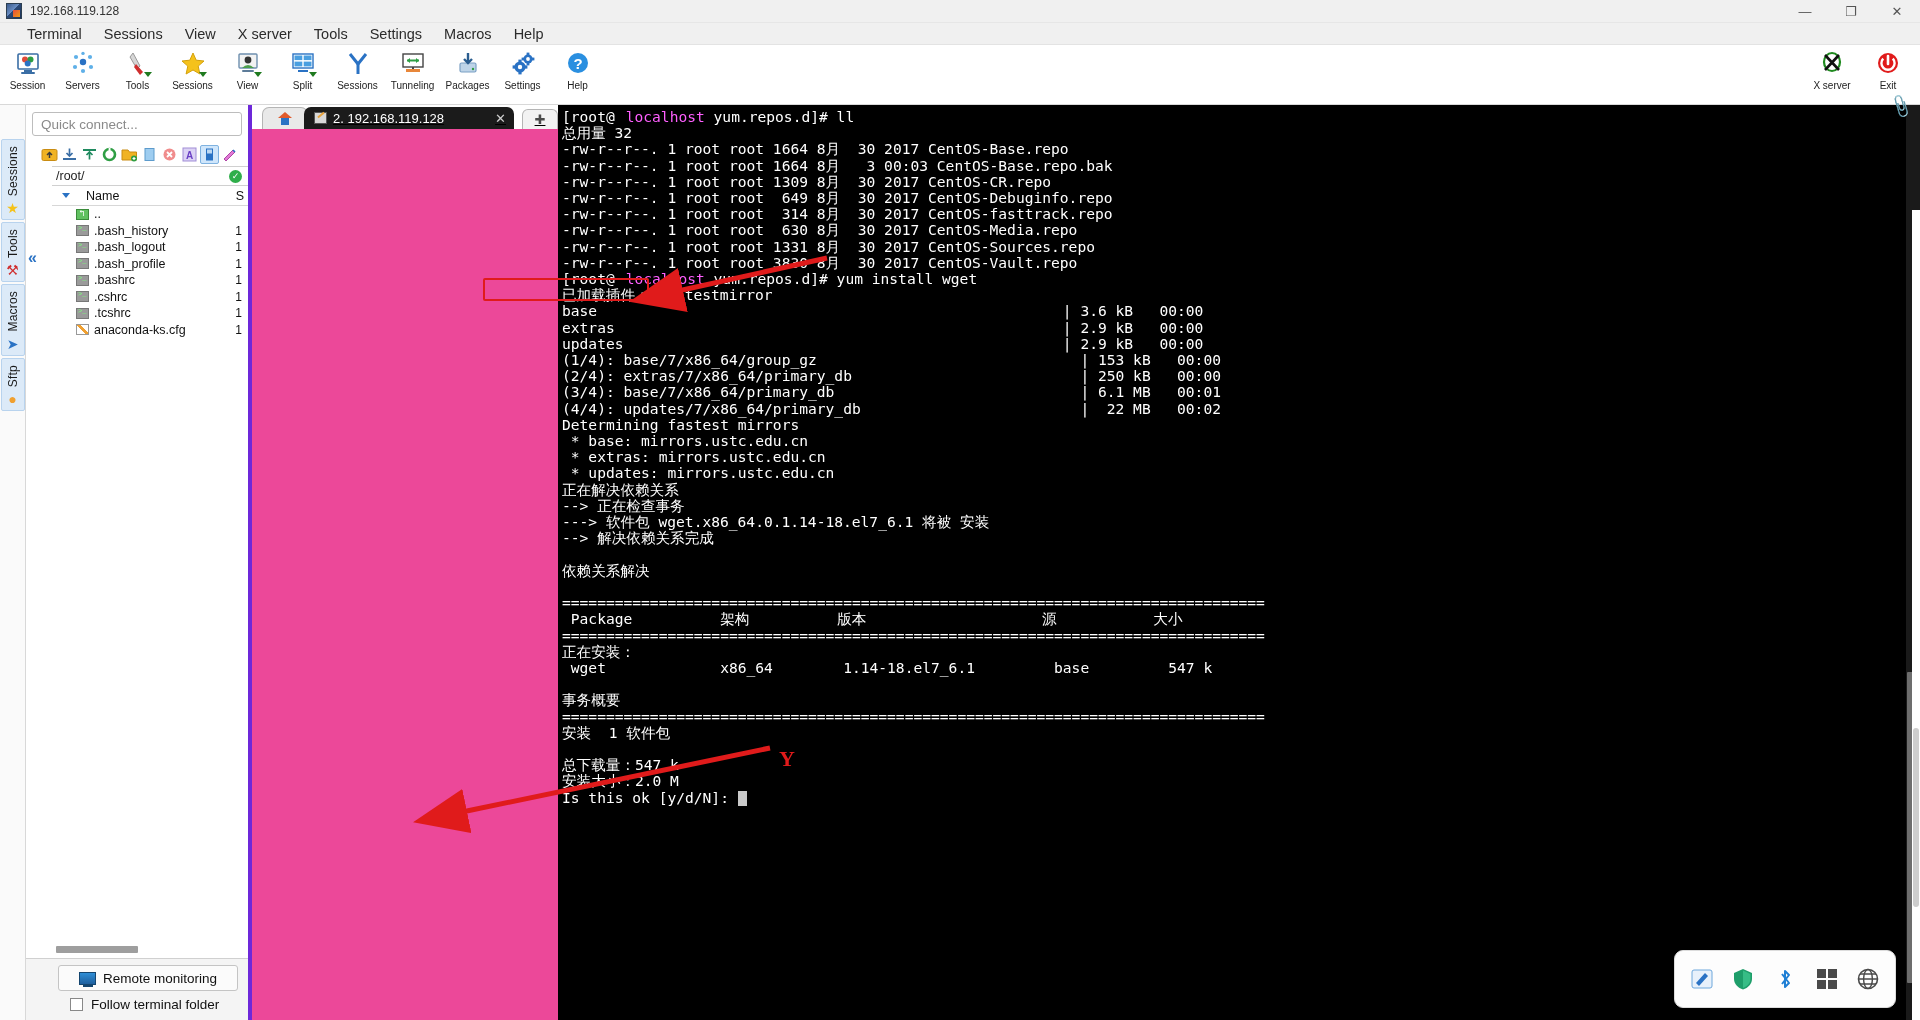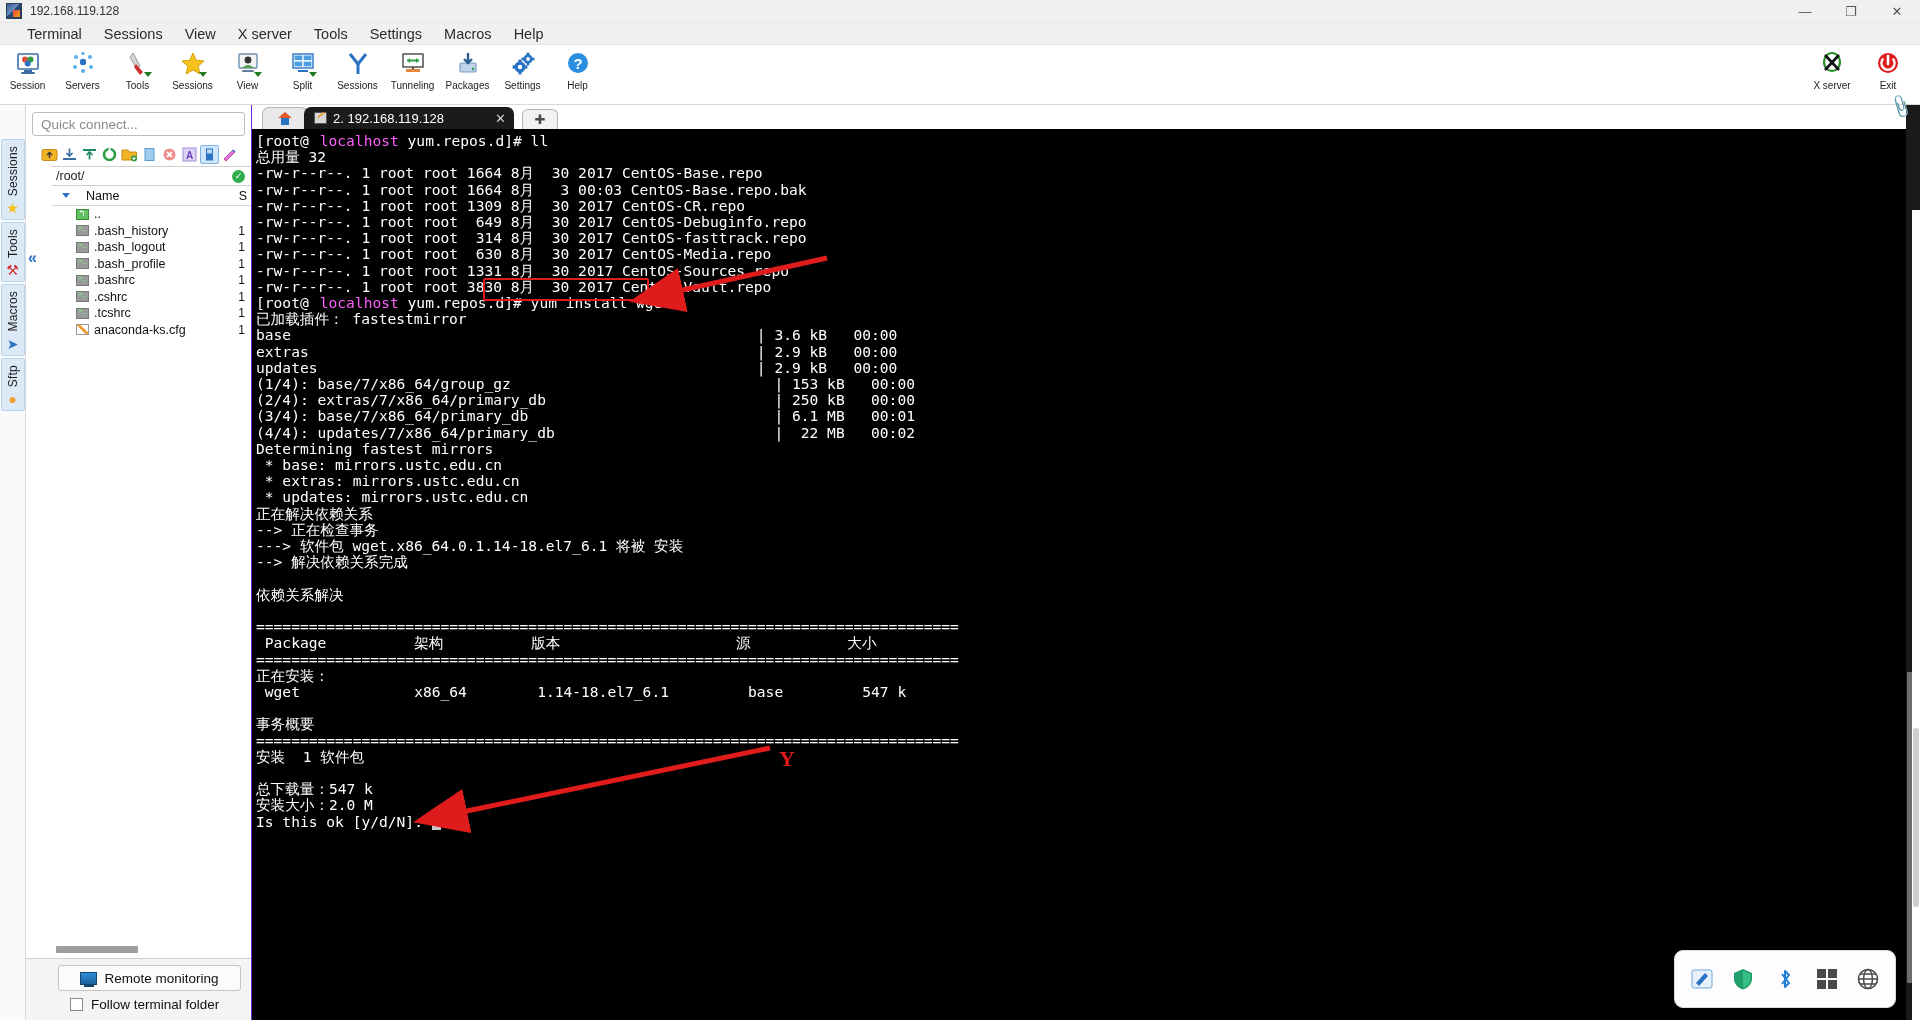--- a/index.html
+++ b/index.html
@@ -79,21 +79,21 @@
   .vtab {
     width:24px; margin-bottom:2px; background:#dceaf8; border:1px solid #b8d3ee;
     display:flex; flex-direction:column; align-items:center; padding:6px 0 4px 0;
     border-radius:2px;
   }
   .vtab-label { writing-mode:vertical-rl; transform:rotate(180deg); font-size:12px; color:#1a1a1a; letter-spacing:0.2px;}
   .vtab-ico { margin-top:5px; font-size:14px; line-height:1; }
 
   
   .sidebar {
-    width:226px; background:#ffffff; border-right:1px solid #6d28d9;
+    width:226px; background:#ffffff; border-right:4px solid #6d28d9;
     display:flex; flex-direction:column; position:relative;
   }
   .quick-connect {
     margin:7px 6px 6px 6px; height:24px; border:1px solid #bdbdbd; border-radius:3px;
     display:flex; align-items:center; padding:0 8px; color:#8a8a8a; font-size:13.5px;
     background:#fff;
   }
   .sb-toolbar {
     display:flex; align-items:center; height:24px; margin:0 2px 0 14px; gap:1px;
   }
@@ -139,21 +139,21 @@
     margin:6px 10px 6px 32px; height:26px; background:#fbfbfb; border:1px solid #c4c4c4;
     border-radius:3px; display:flex; align-items:center; justify-content:center; gap:7px;
     font-size:13.5px; color:#111;
   }
   .mon-ico { width:17px;height:13px;background:linear-gradient(#2f8ed6,#1e5f9e); border:1px solid #14456f; position:relative;}
   .mon-ico:after{content:"";position:absolute;left:3px;bottom:-3px;width:10px;height:2px;background:#14456f;}
   .follow-row { display:flex; align-items:center; gap:8px; margin:2px 0 8px 44px; font-size:13.5px; color:#111; }
   .chkbox { width:13px;height:13px;border:1px solid #888;background:#fff; }
 
   
-  .term-wrap { flex:1; display:flex; flex-direction:column; position:relative; background:#ec4899; }
+  .term-wrap { flex:1; display:flex; flex-direction:row; position:relative; background:#ec4899;text-decoration:underline; }
   .tabbar { height:24px; background:#ffffff; display:flex; align-items:flex-end; padding-left:10px; }
   .home-tab {
     width:46px;height:22px;background:#e9e9e9;border:1px solid #b5b5b5;border-bottom:none;
     border-radius:7px 7px 0 0; display:flex;align-items:center;justify-content:center;
   }
   .home-ico{width:14px;height:13px;position:relative;}
   .home-ico:before{content:"";position:absolute;left:0;top:0;border-left:7px solid transparent;border-right:7px solid transparent;border-bottom:6px solid #e05a2b;}
   .home-ico:after{content:"";position:absolute;left:3px;top:6px;width:8px;height:7px;background:#2a72c4;}
   .term-tab {
     height:22px; background:#1b1b1b; color:#fff; display:flex; align-items:center;

